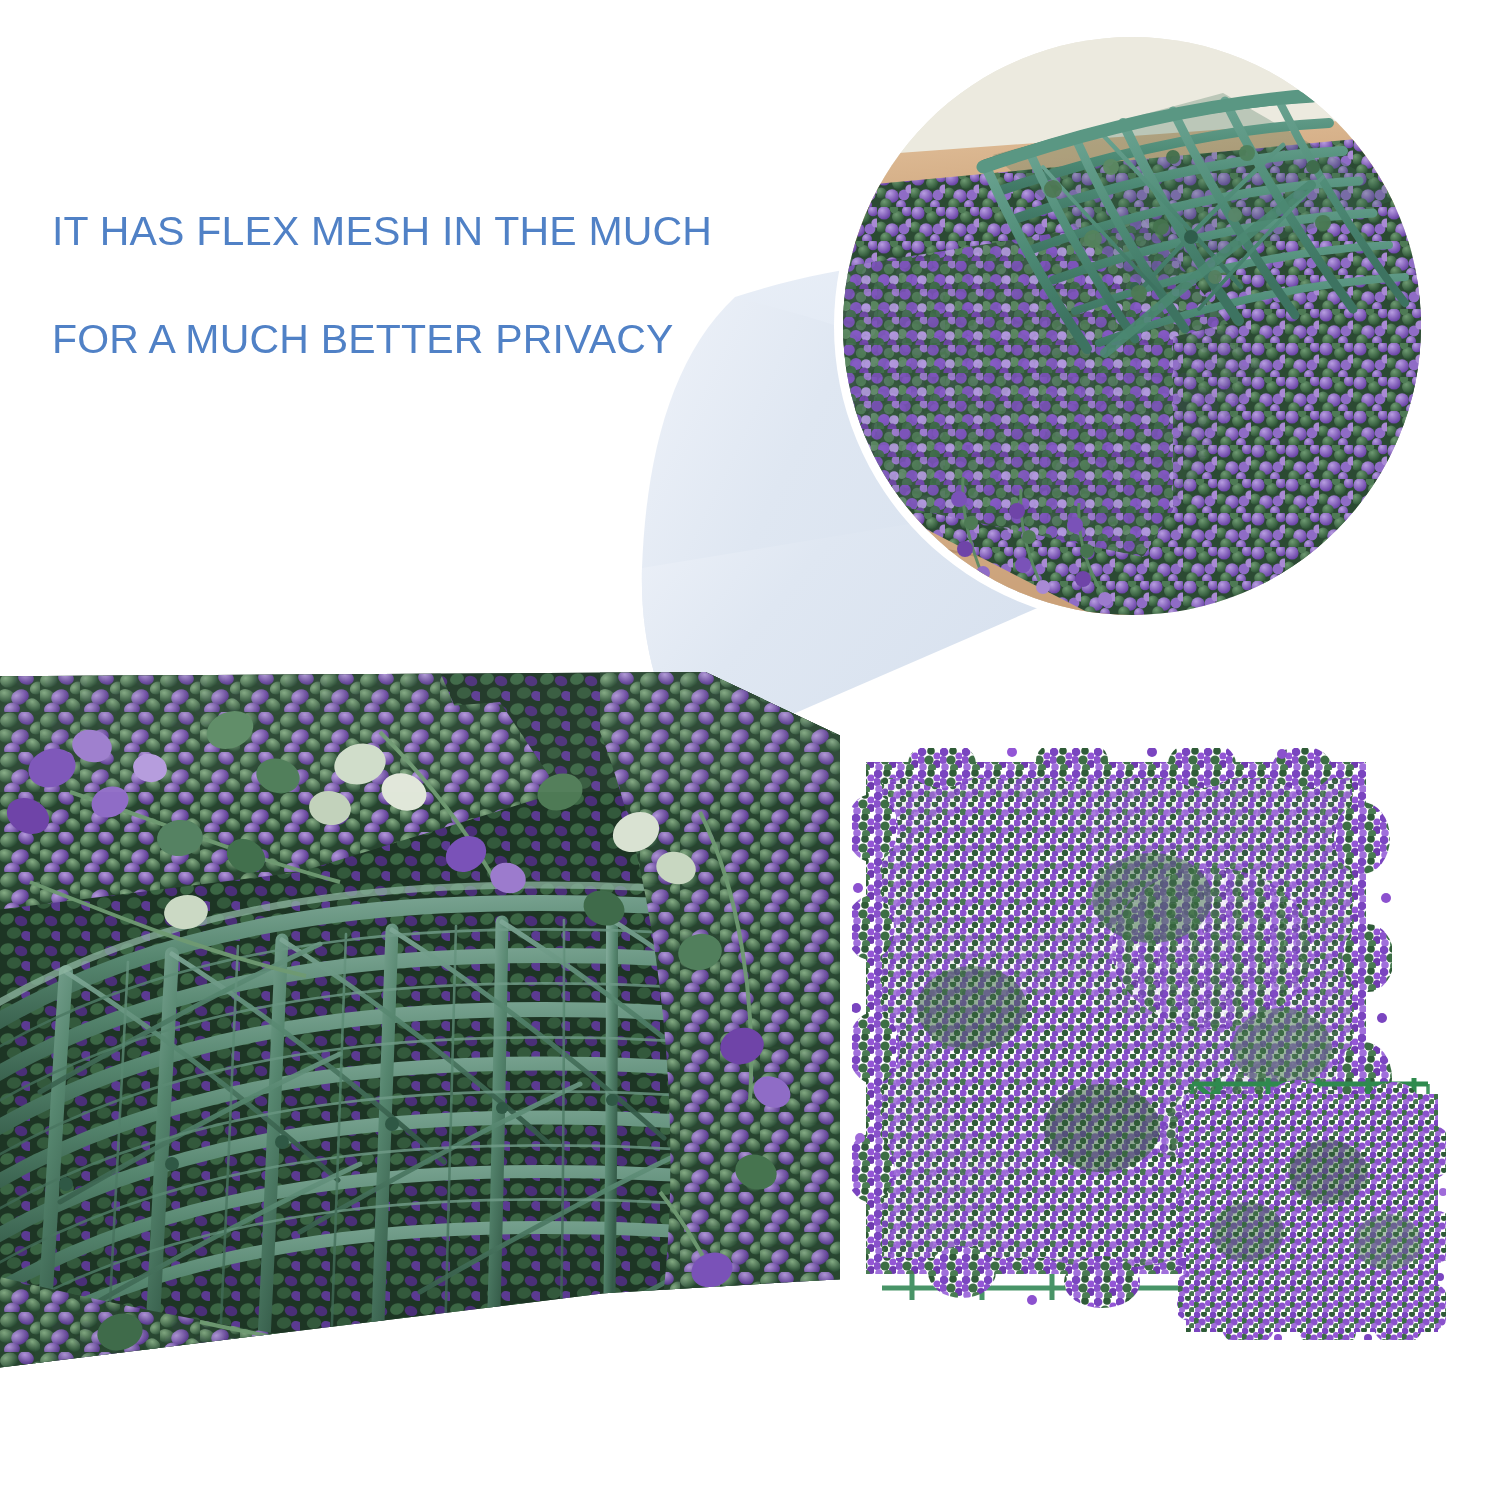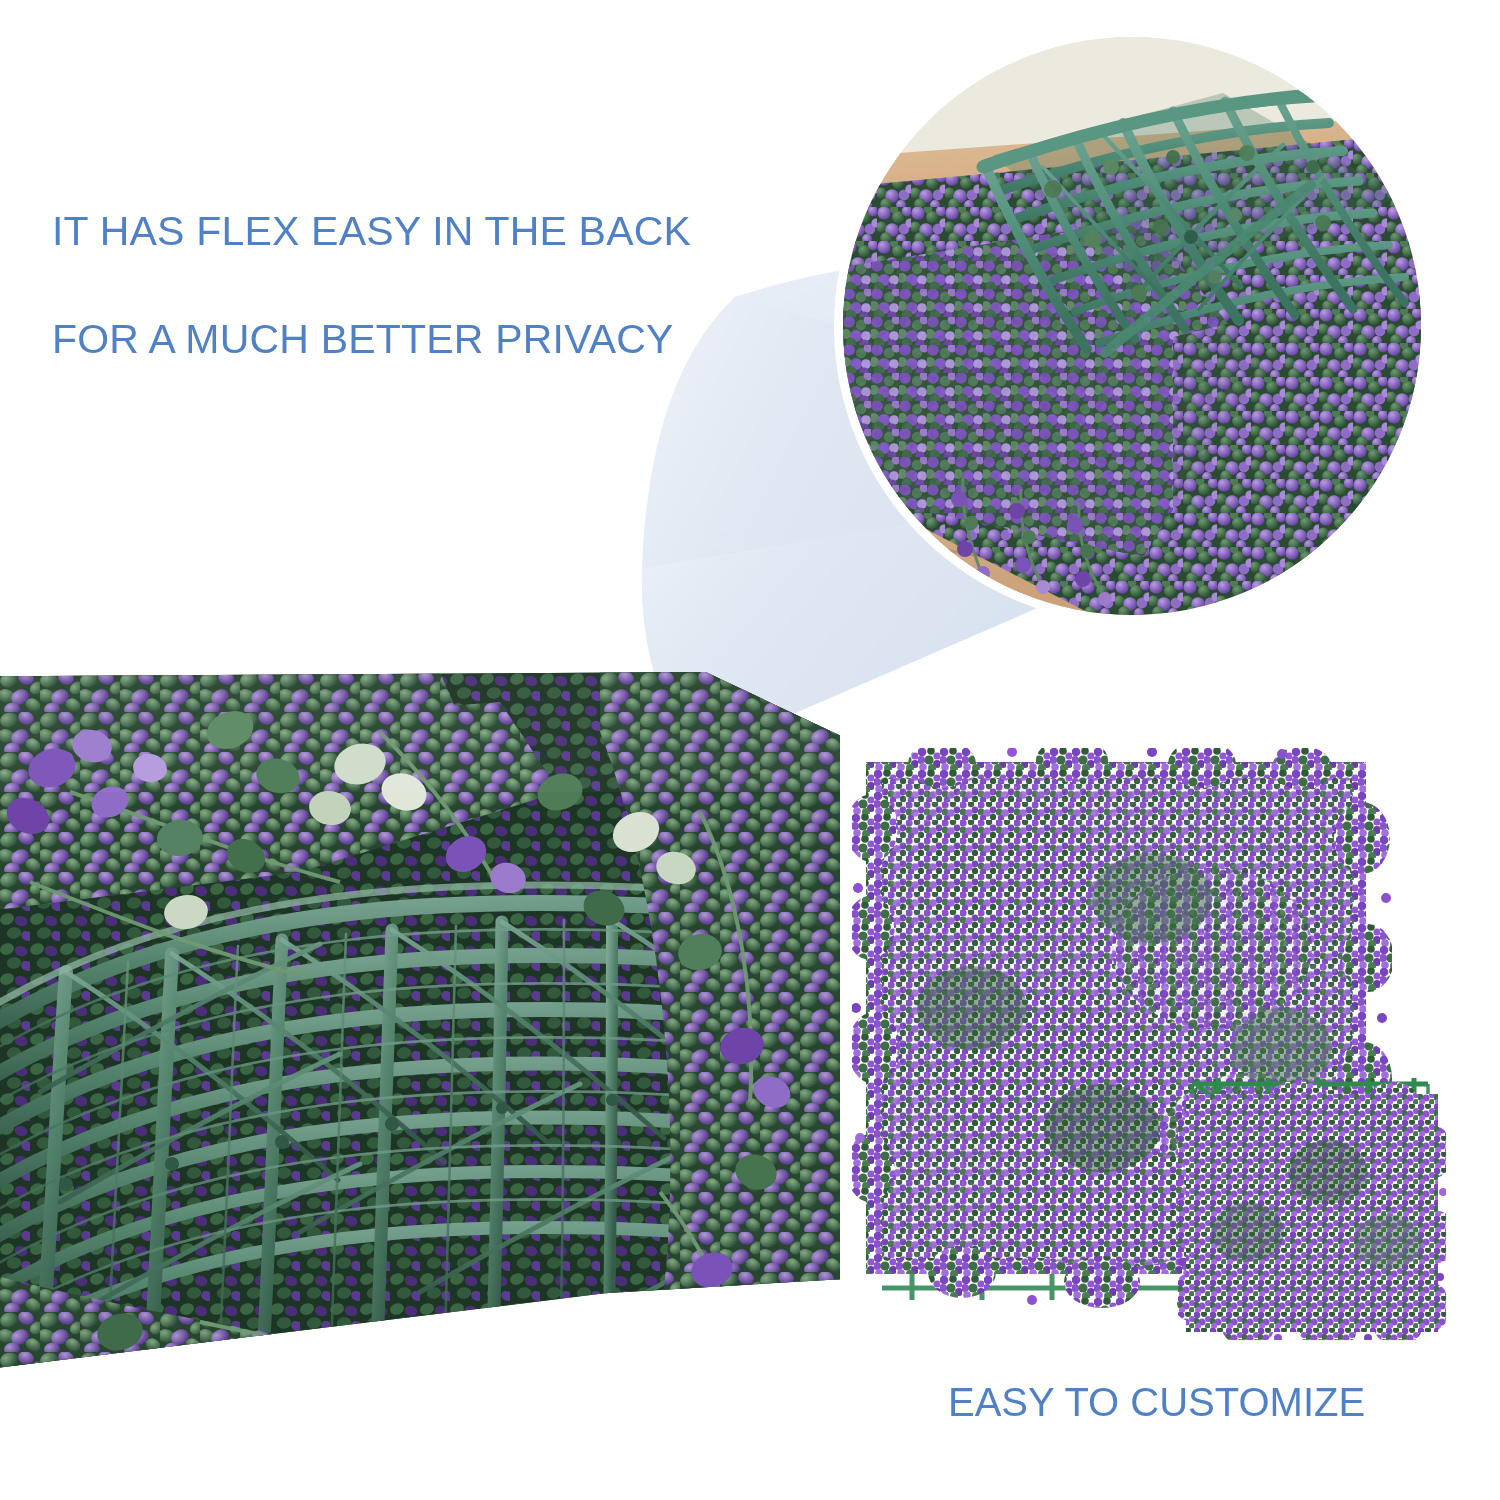--- a/index.html
+++ b/index.html
@@ -49,21 +49,21 @@
 
   .photo-canvas{position:absolute;inset:0;}
   svg{display:block;}
 </style>
 </head>
 <body>
 
 <div id="stage">
 
   <div id="headline">
-    <span class="ln">IT HAS FLEX EASY IN THE BACK</span>
+    <span class="ln">IT HAS FLEX MESH IN THE MUCH</span>
     <span class="ln">FOR A MUCH BETTER PRIVACY</span>
   </div>
 
   <div id="funnel">
     <svg width="520" height="530" viewBox="0 0 520 530">
       <defs>
         <linearGradient id="coneGrad" x1="0" y1="0" x2="1" y2="0.45">
           <stop offset="0%" stop-color="#eef2f9"></stop>
           <stop offset="38%" stop-color="#dfe7f2"></stop>
           <stop offset="100%" stop-color="#d6e0ee"></stop>
@@ -548,15 +548,14 @@
         <circle cx="2" cy="110" r="4" fill="#8c51cf"></circle>
         <circle cx="4" cy="190" r="4" fill="#7a45c0"></circle>
         <circle cx="265" cy="120" r="4" fill="#9f6bd9"></circle>
         <circle cx="262" cy="205" r="4" fill="#7a45c0"></circle>
         <circle cx="100" cy="266" r="4" fill="#8c51cf"></circle>
         <circle cx="190" cy="266" r="4" fill="#7a45c0"></circle>
       </g>
     </svg>
   </div>
 
-  <div id="caption">EASY TO CUSTOMIZE</div>
 
 </div>
 
 </body></html>

